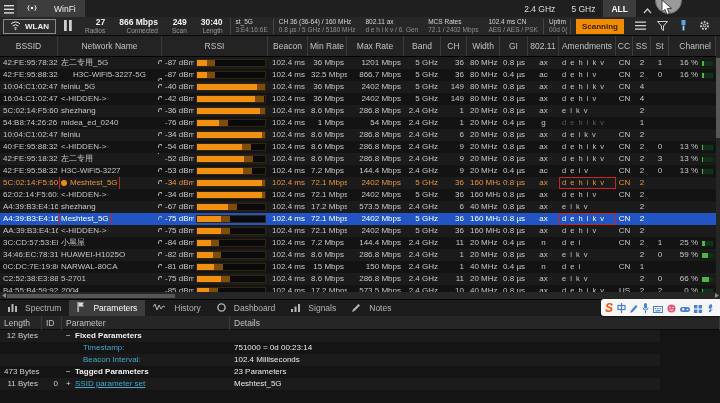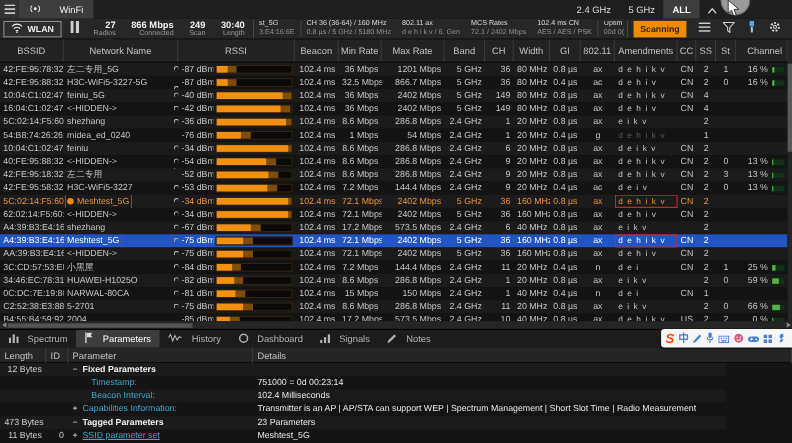--- a/index.html
+++ b/index.html
@@ -271,21 +271,21 @@
         <span class="cell c">1</span>
         <span class="cell utilcell">
           <span>16 %</span>
           <span class="utilbar">
             <span class="uf" style="width: 16%;"></span>
           </span>
         </span>
       </div>
       <div class="trow gridcols">
         <span class="cell">42:FE:95:88:32:29</span>
-        <span class="cell" style="display: flex; align-items: flex-end;">
+        <span class="cell" style="display: flex; align-items: flex-end; margin-left: 12px;">
           <span class="namewrap">
             <span>H3C-WiFi5-3227-5G</span>
           </span>
           <span class="lockwrap"><span class="lock"></span></span>
         </span>
         <span class="cell r">-87 dBm</span>
         <span class="rssibar">
           <span class="peak" style="width: 27%;"></span>
           <span class="fill" style="width: 14%;"></span>
         </span>
@@ -814,21 +814,21 @@
         <span class="cell c">0</span>
         <span class="cell utilcell">
           <span>66 %</span>
           <span class="utilbar">
             <span class="uf" style="width: 66%;"></span>
           </span>
         </span>
       </div>
       <div class="trow gridcols">
         <span class="cell">B4:55:B4:59:92:CA</span>
-        <span class="cell" style="display: flex; align-items: flex-end;">
+        <span class="cell" style="display: flex; align-items: flex-end; font-style: italic;">
           <span class="namewrap">
             <span>2004</span>
           </span>
           <span class="lockwrap"><span class="lock"></span></span>
         </span>
         <span class="cell r">-85 dBm</span>
         <span class="rssibar">
           <span class="peak" style="width: 31%;"></span>
           <span class="fill" style="width: 18%;"></span>
         </span>
@@ -979,26 +979,20 @@
         <span class="pc pindent"><span class="plink">Timestamp:</span></span>
         <span class="pc pdetails">751000 = 0d 00:23:14</span>
       </div>
       <div class="prow pgrid">
         <span class="pc r"></span>
         <span class="pc r"></span>
         <span class="pc pindent"><span class="plink">Beacon Interval:</span></span>
         <span class="pc pdetails">102.4 Milliseconds</span>
       </div>
       <div class="prow pgrid">
-        <span class="pc r"></span>
-        <span class="pc r"></span>
-        <span class="pc"><span class="pexpand">+</span><span class="plink">Capabilities Information:</span></span>
-        <span class="pc pdetails">Transmitter is an AP   |   AP/STA can support WEP   |   Spectrum Management   |   Short Slot Time   |   Radio Measurement</span>
-      </div>
-      <div class="prow pgrid">
         <span class="pc r">473 Bytes</span>
         <span class="pc r"></span>
         <span class="pc"><span class="pexpand">−</span><span class="pgroup">Tagged Parameters</span></span>
         <span class="pc pdetails">23 Parameters</span>
       </div>
       <div class="prow pgrid">
         <span class="pc r">11 Bytes</span>
         <span class="pc r">0</span>
         <span class="pc"><span class="pexpand">+</span><span class="plink u">SSID parameter set</span></span>
         <span class="pc pdetails">Meshtest_5G</span>

